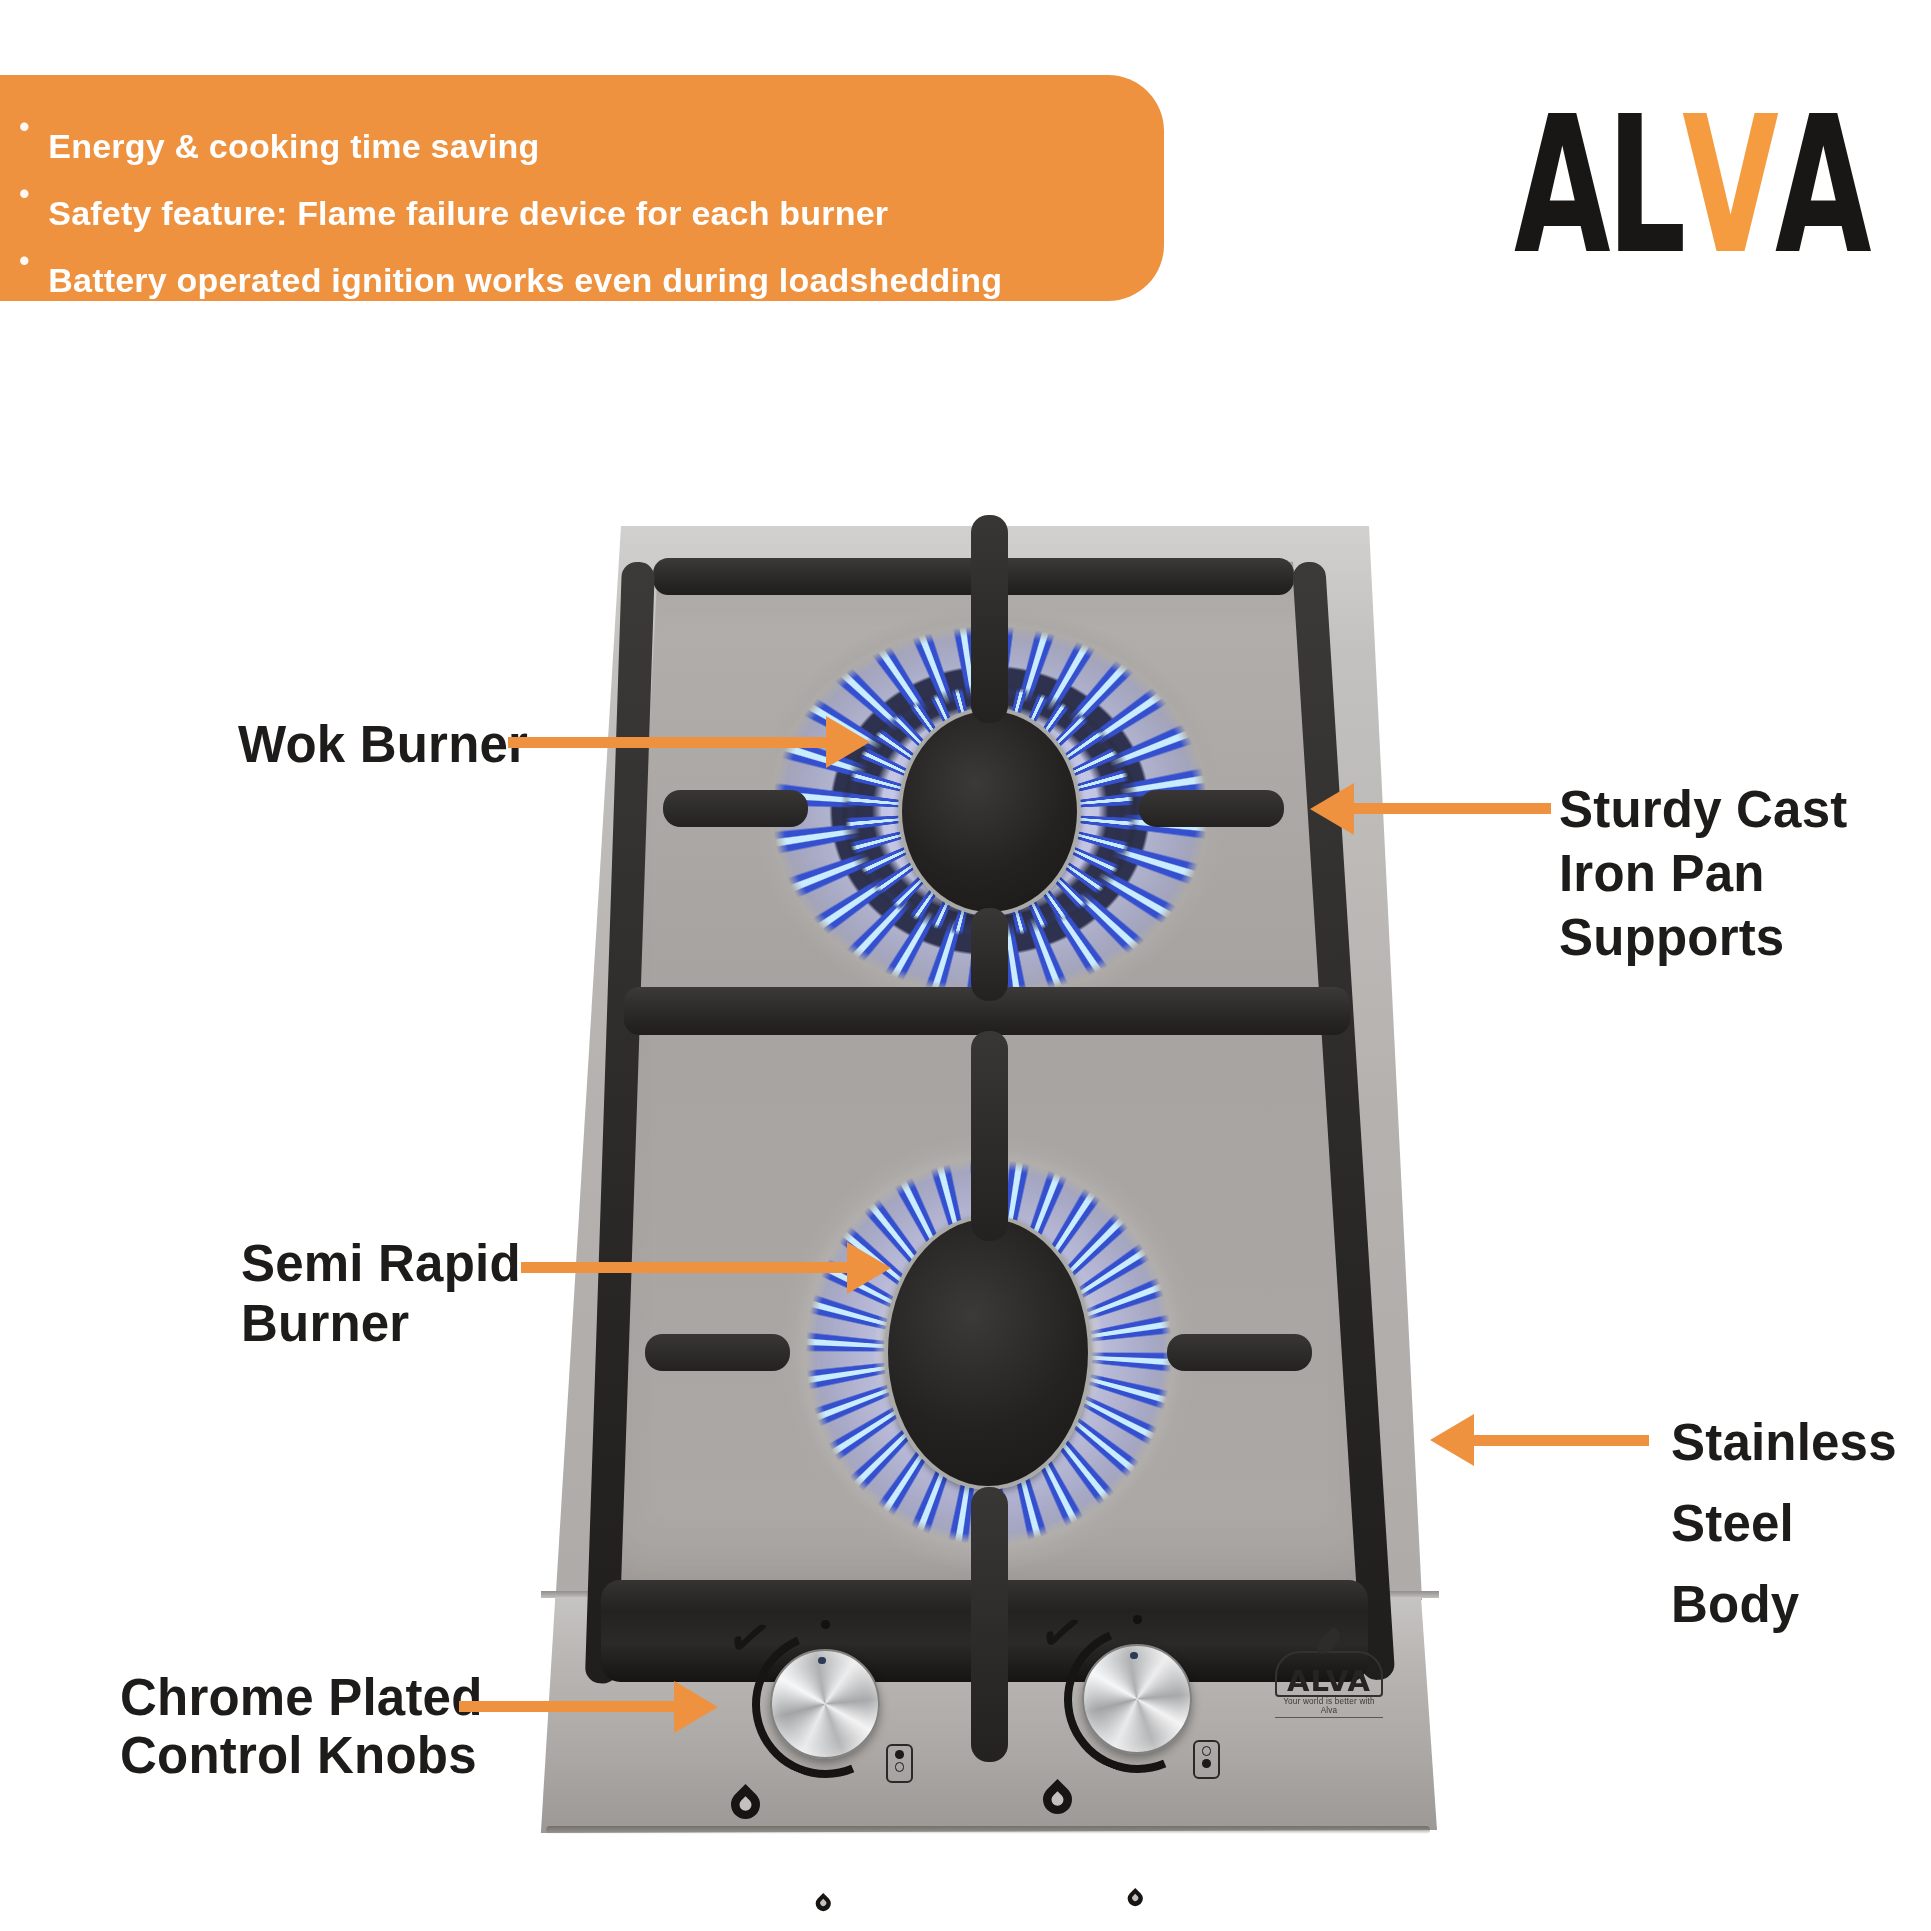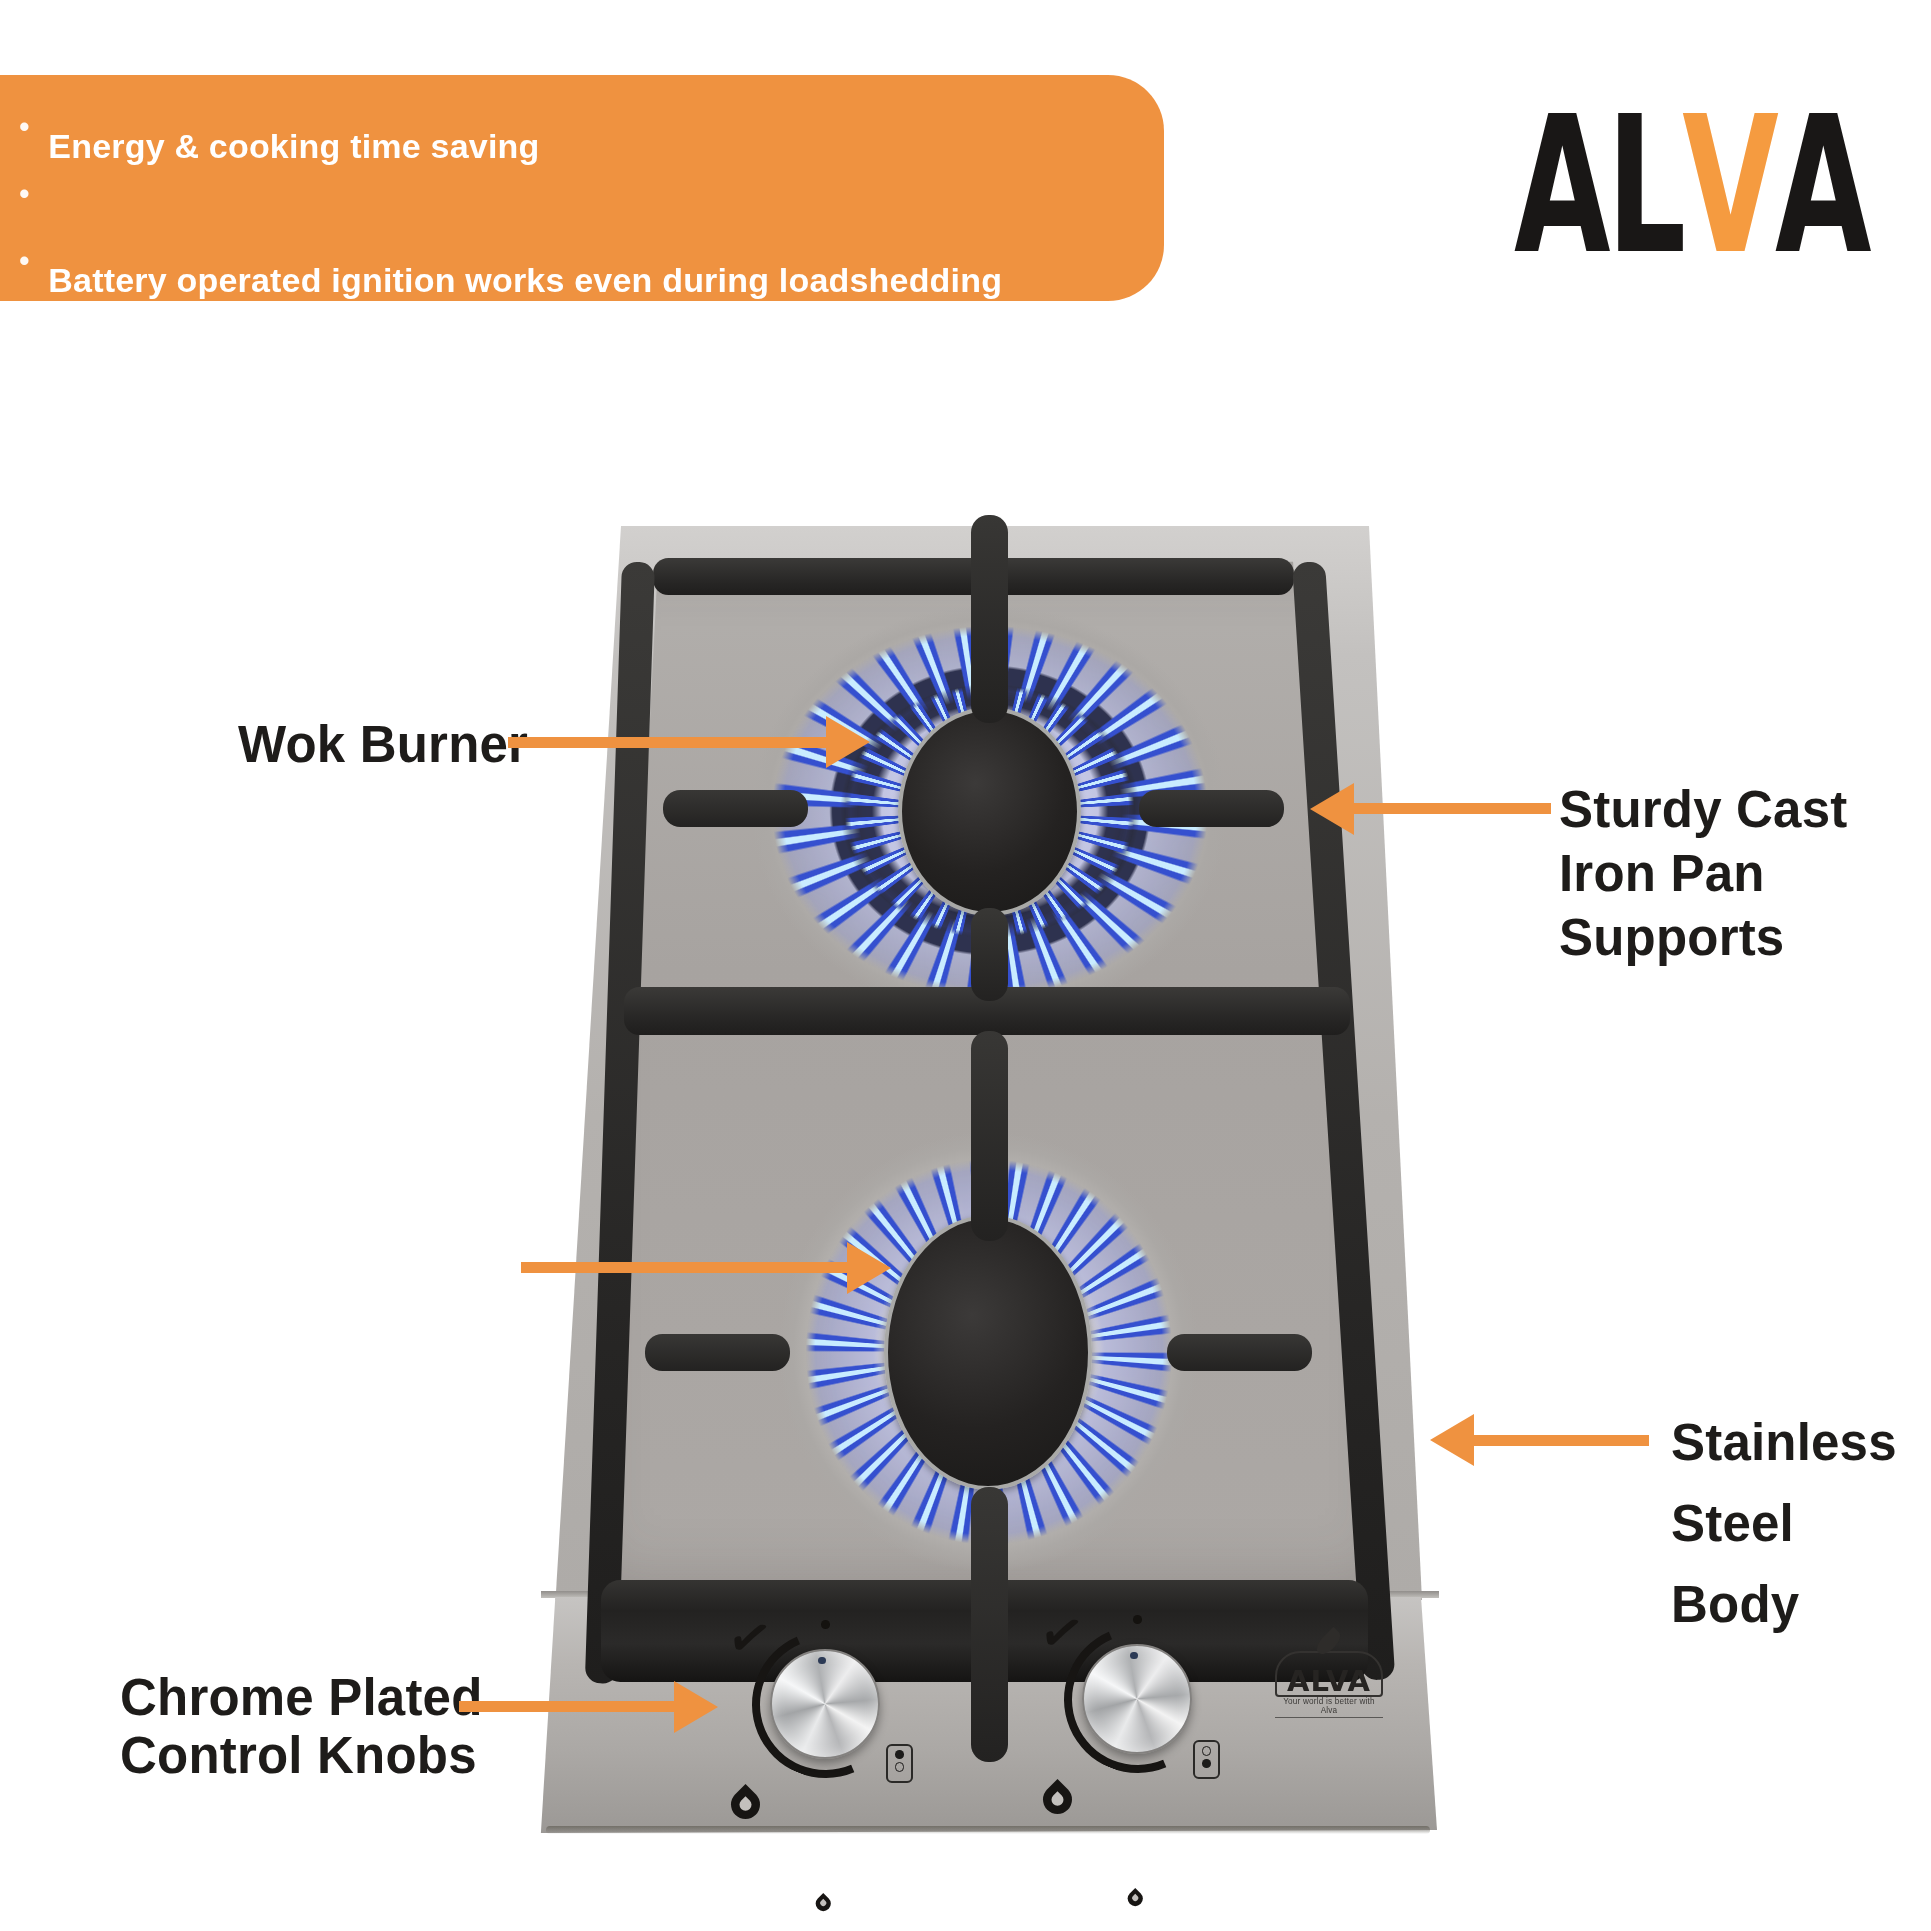--- a/index.html
+++ b/index.html
@@ -113,20 +113,21 @@
 
 <div id="stage">
 
   <div class="abs banner">
     <div class="banner-row">
       <span class="banner-bullet">•</span>
       <span class="banner-text">Energy &amp; cooking time saving</span>
     </div>
     <div class="banner-row">
       <span class="banner-bullet">•</span>
+      <span class="banner-text">Safety feature: Flame failure device for each burner</span>
     </div>
     <div class="banner-row">
       <span class="banner-bullet">•</span>
       <span class="banner-text">Battery operated ignition works even during loadshedding</span>
     </div>
   </div>
 
   <div class="abs brand">
     <span>AL</span>
     <span class="v">V</span>
@@ -213,20 +214,22 @@
   <div class="abs callout" style="left:238px;top:715px;">Wok Burner</div>
   <div class="abs arrow-shaft" style="left:508px;top:737px;width:321px;z-index:60;"></div>
   <div class="abs arrow-head-right" style="left:826px;top:716px;z-index:60;"></div>
 
   <div class="abs callout" style="left:1559px;top:778px;line-height:64px;">Sturdy Cast
 Iron Pan
 Supports</div>
   <div class="abs arrow-shaft" style="left:1352px;top:803px;width:199px;z-index:60;"></div>
   <div class="abs arrow-head-left" style="left:1310px;top:783px;z-index:60;"></div>
 
+  <div class="abs callout" style="left:241px;top:1234px;line-height:60px;">Semi Rapid
+Burner</div>
   <div class="abs arrow-shaft" style="left:521px;top:1262px;width:326px;z-index:60;"></div>
   <div class="abs arrow-head-right" style="left:847px;top:1242px;z-index:60;"></div>
 
   <div class="abs callout" style="left:1671px;top:1402px;line-height:81px;">Stainless
 Steel Body</div>
   <div class="abs arrow-shaft" style="left:1471px;top:1435px;width:178px;z-index:60;"></div>
   <div class="abs arrow-head-left" style="left:1430px;top:1414px;z-index:60;"></div>
 
   <div class="abs callout" style="left:120px;top:1669px;line-height:58px;">Chrome Plated
 Control Knobs</div>

